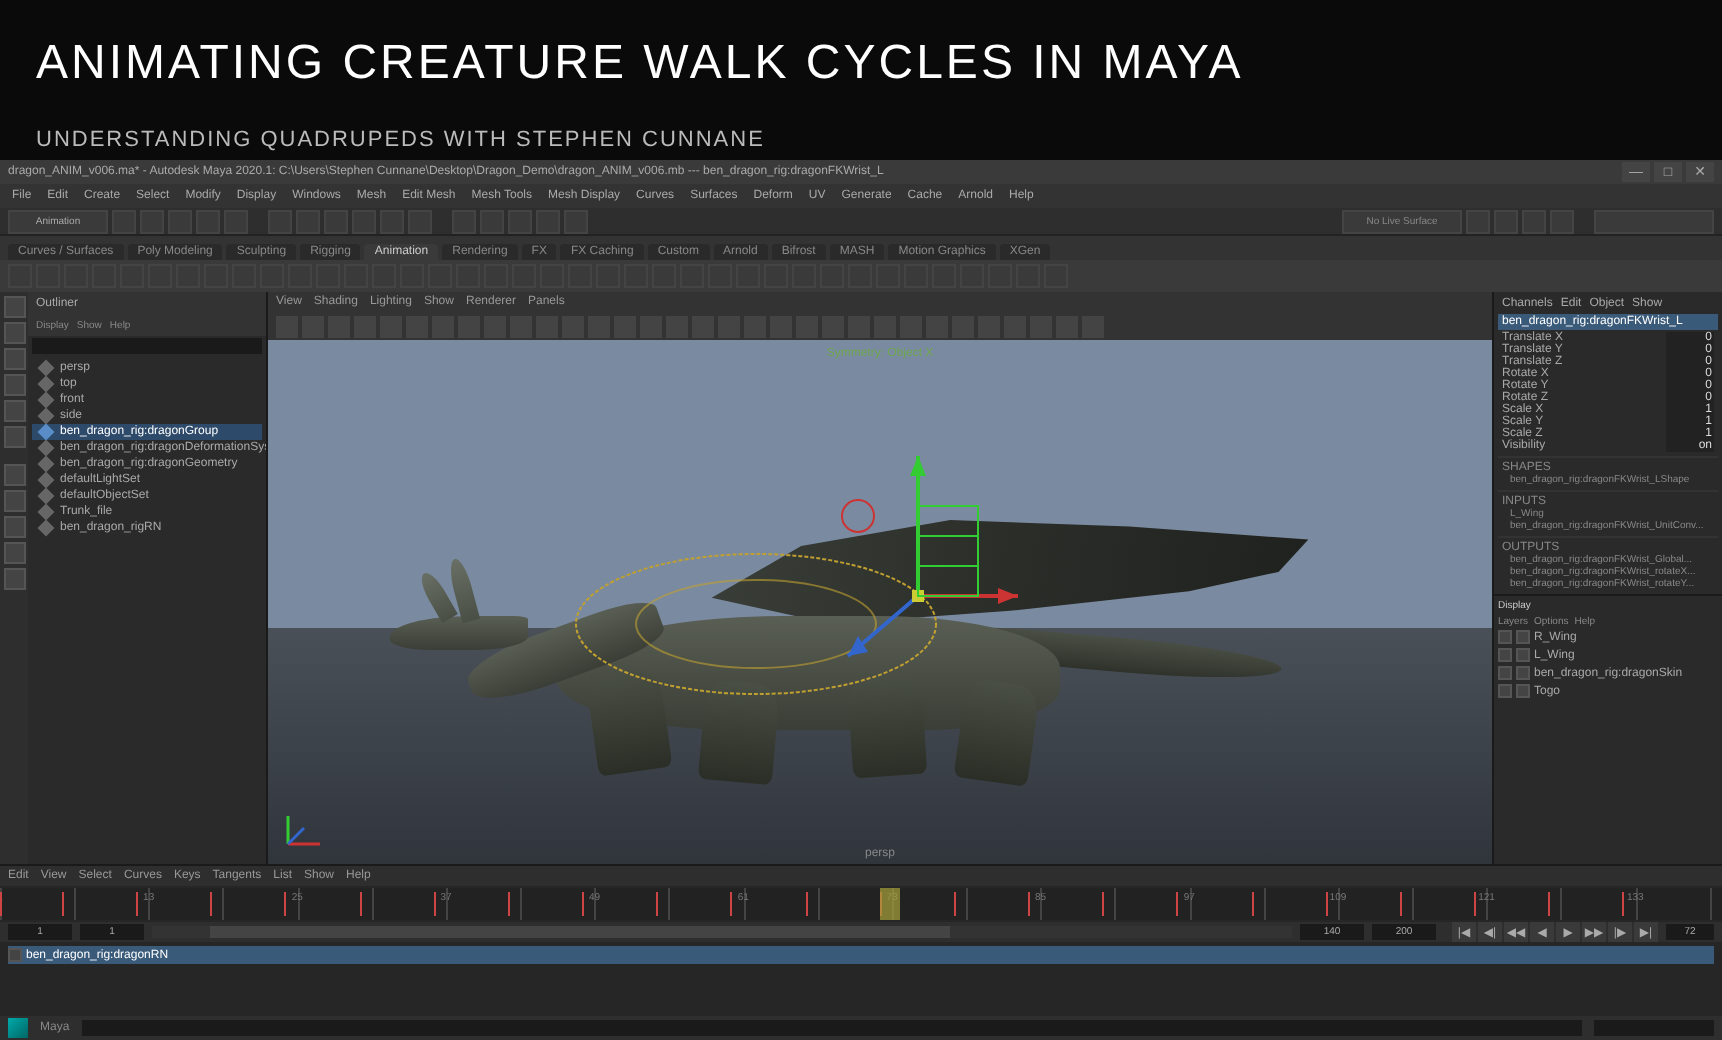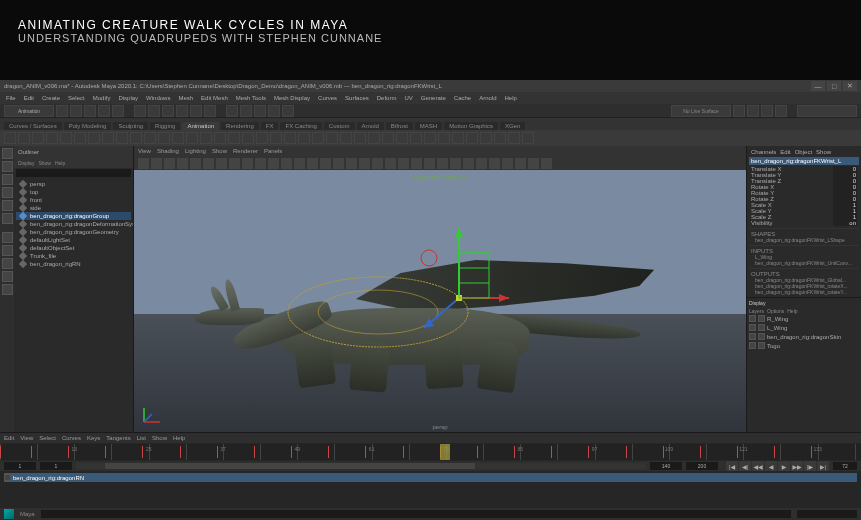--- a/index.html
+++ b/index.html
@@ -8,22 +8,22 @@
     background: #0a0a0a;
     font-family: "Segoe UI", Arial, sans-serif;
     color: #ccc;
     overflow: hidden;
     position: relative;
   }
   .overlay-title {
     position: absolute; top: 18px; left: 18px; z-index: 100;
     color: #fff;
   }
-  .overlay-title h1 { font-size: 12px; font-weight: 500; letter-spacing: 1.5px; }
-  .overlay-title h2 { font-size: 11px; font-weight: 400; letter-spacing: 1px; color: #bbb; margin-top: 0; }
+  .overlay-title h1 { font-size: 24px; font-weight: 500; letter-spacing: 1.5px; }
+  .overlay-title h2 { font-size: 11px; font-weight: 400; letter-spacing: 1px; color: #bbb; margin-top: 18px; }
 
   .maya-window {
     position: absolute; top: 80px; left: 0; width: 861px; height: 440px;
     background: #2b2b2b;
     display: flex; flex-direction: column;
     font-size: 7px;
   }
   .titlebar {
     height: 12px; background: #3a3a3a; display: flex; align-items: center;
     padding: 0 4px; color: #aaa; font-size: 6px; justify-content: space-between;

